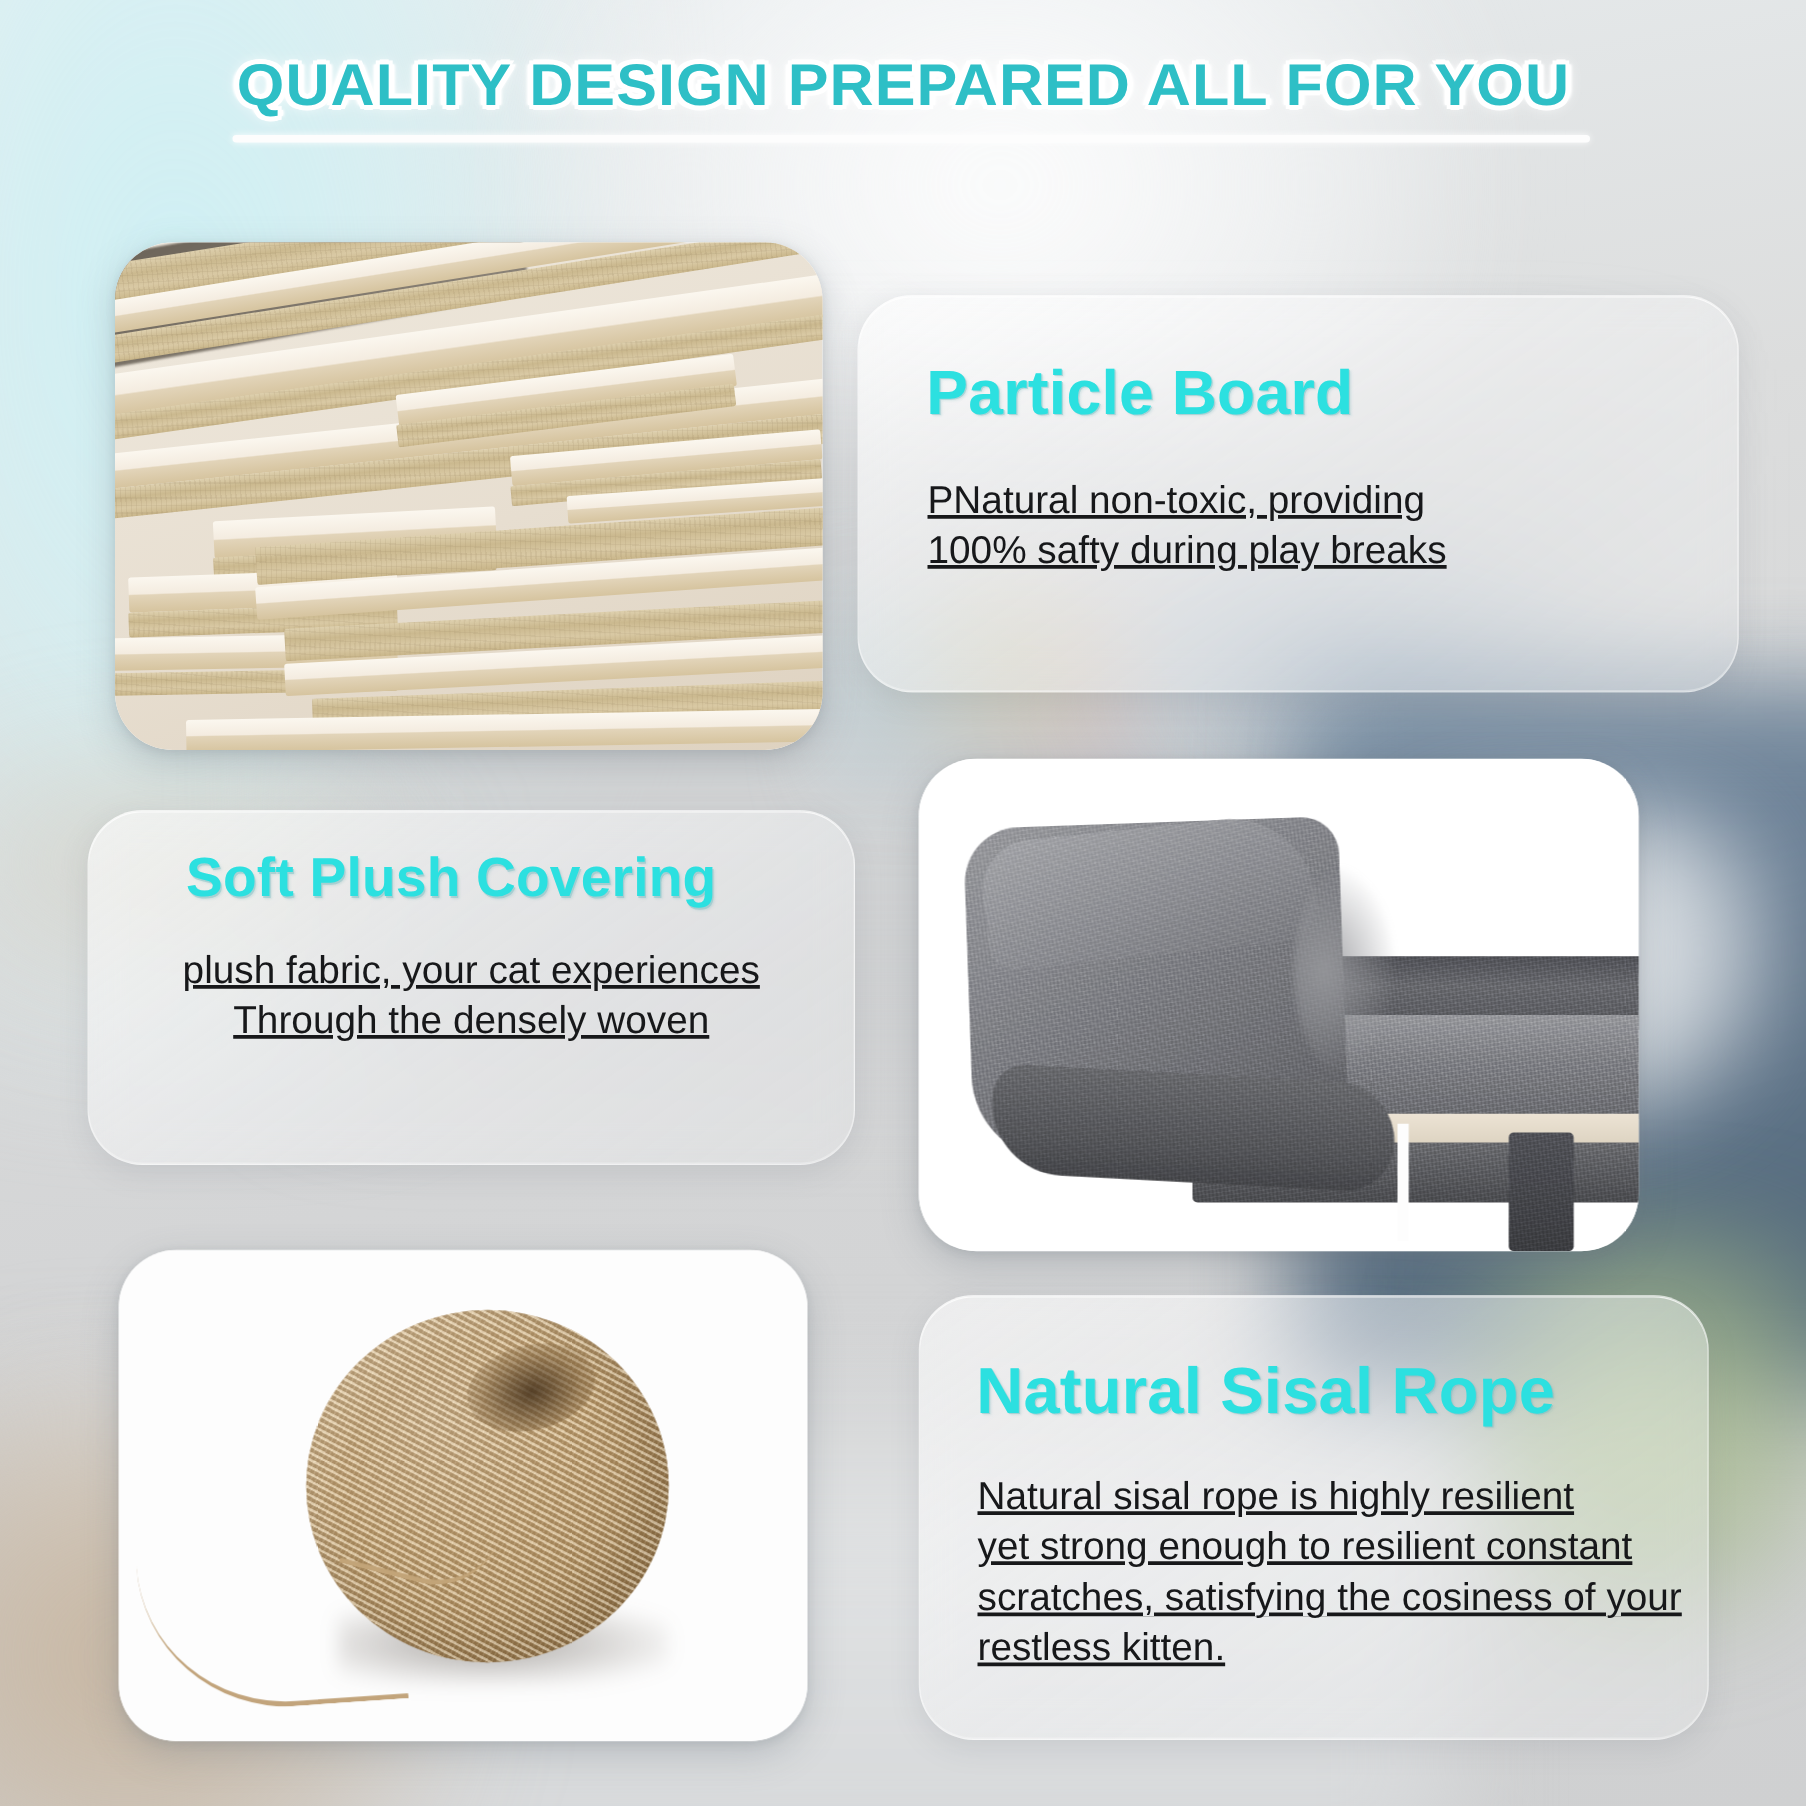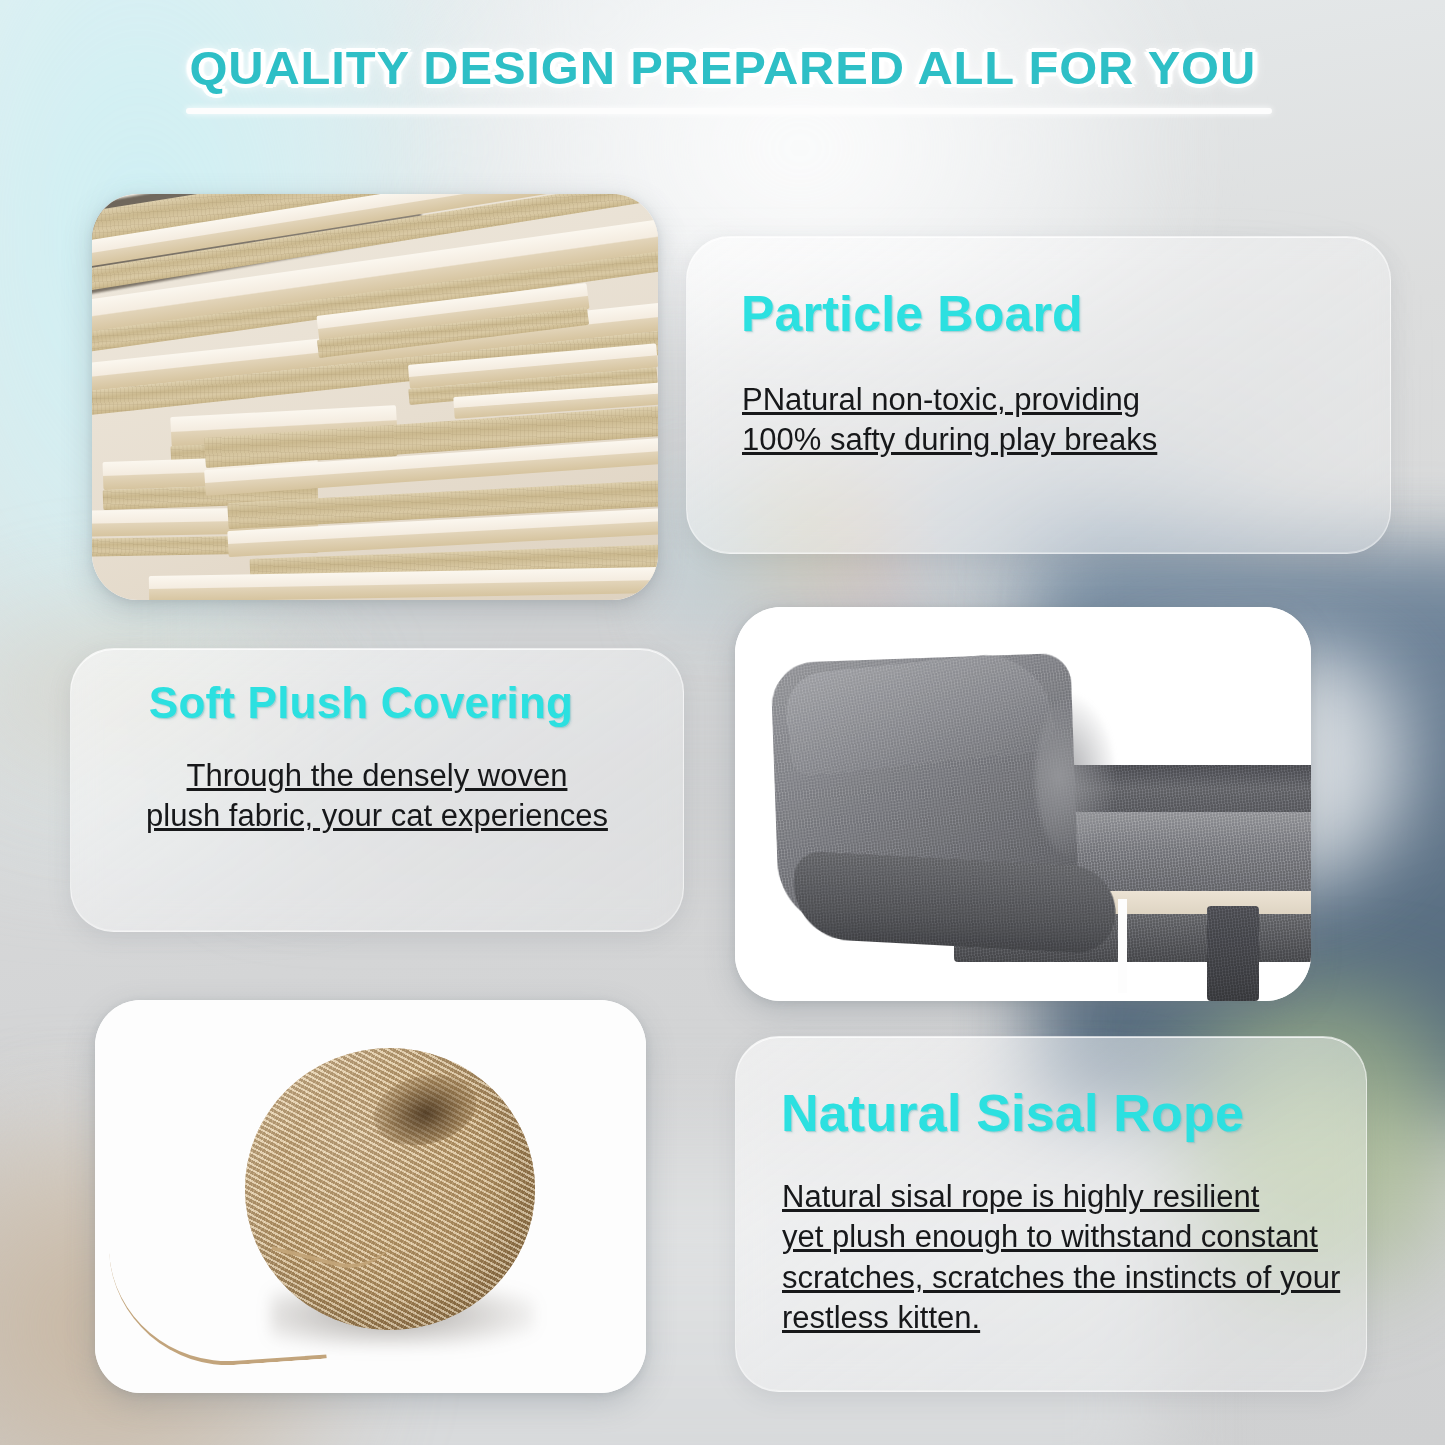--- a/index.html
+++ b/index.html
@@ -355,22 +355,22 @@
     <div class="h-feature">Particle Board</div>
     <div class="p-feature">
       <div>PNatural non-toxic, providing</div>
       <div>100% safty during play breaks</div>
     </div>
   </div>
 
   <div class="card glass" id="c-sp-txt">
     <div class="h-feature">Soft Plush Covering</div>
     <div class="p-feature">
+      <div>plush fabric, your cat experiences</div>
       <div>Through the densely woven</div>
-      <div>plush fabric, your cat experiences</div>
     </div>
   </div>
 
   <div class="card imgcard" id="c-sp-img">
     <div class="photo">
       <div class="plush-bg"></div>
 
       <div class="fur" style="left:34%;top:40%;width:70%;height:15%;border-radius:6px;
            background:linear-gradient(180deg,#53545a 0%,#6b6c71 40%,#5a5b60 100%);">
           <div class="fur-fuzz"></div>
@@ -429,19 +429,19 @@
         <div class="rope-hole"></div>
       </div>
       <div class="rope-tail2"></div>
     </div>
   </div>
 
   <div class="card glass" id="c-sr-txt">
     <div class="h-feature">Natural Sisal Rope</div>
     <div class="p-feature">
       <div>Natural sisal rope is highly resilient</div>
-      <div>yet plush enough to withstand constant</div>
-      <div>scratches, scratches the instincts of your</div>
+      <div>yet strong enough to resilient constant</div>
+      <div>scratches, satisfying the cosiness of your</div>
       <div>restless kitten.</div>
     </div>
   </div>
 
 </div>
 
 </body></html>

